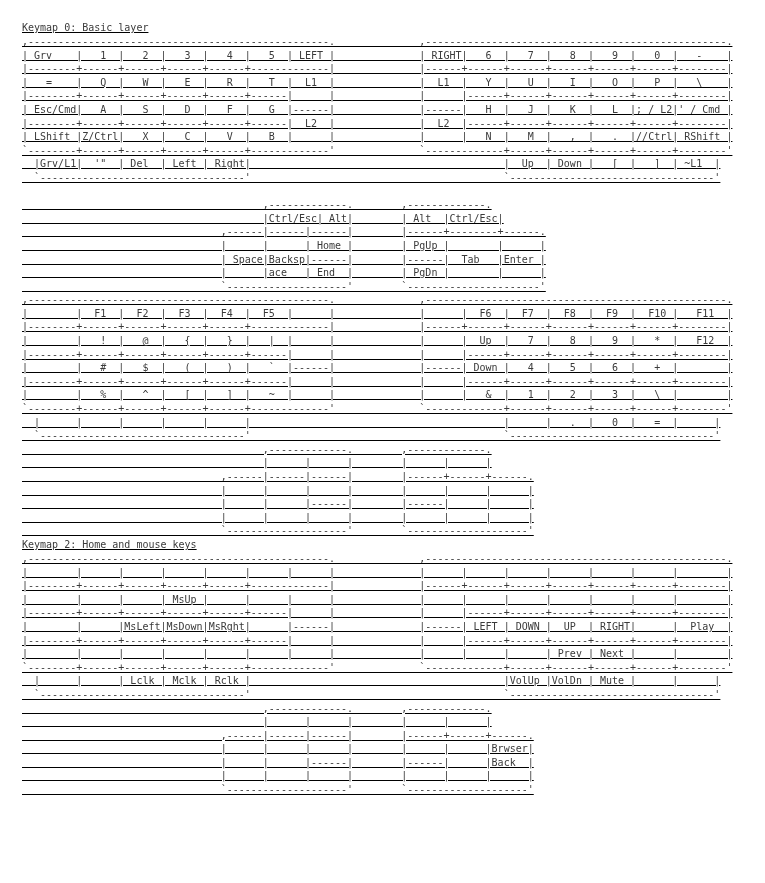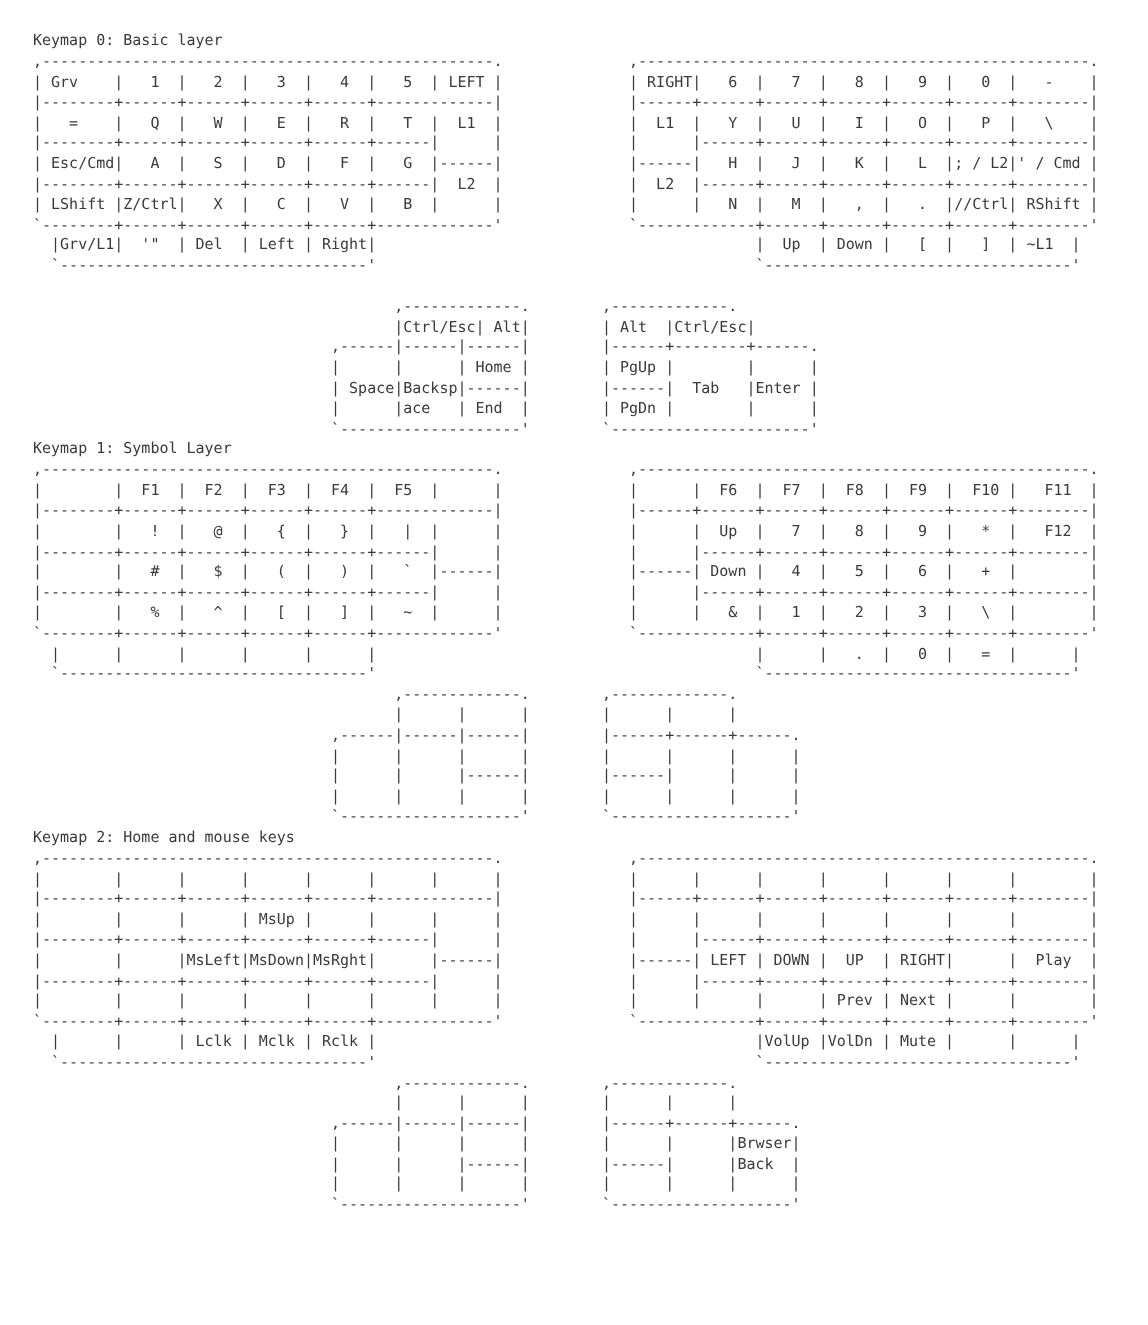--- a/index.html
+++ b/index.html
@@ -5,21 +5,21 @@
   html, body { margin: 0; }
   body {
     width: 765px;
     height: 883px;
     background: #ffffff;
     overflow: hidden;
     box-sizing: border-box;
     padding: 21px 0 0 22px;
     font-family: "DejaVu Sans Mono", monospace;
   }
-  .doc { width: 743px; }
+  .doc { width: 743px; text-decoration: underline; }
   .kmtitle {
     font-family: "DejaVu Sans Mono", monospace;
     font-size: 10px;
     line-height: 14px;
     height: 14px;
     color: #3a3a3a;
     white-space: pre;
   }
   pre.art {
     font-family: "DejaVu Sans Mono", monospace;
@@ -55,21 +55,20 @@
                                         ,-------------.        ,-------------.
                                         |Ctrl/Esc| Alt|        | Alt  |Ctrl/Esc|
                                  ,------|------|------|        |------+--------+------.
                                  |      |      | Home |        | PgUp |        |      |
                                  | Space|Backsp|------|        |------|  Tab   |Enter |
                                  |      |ace   | End  |        | PgDn |        |      |
                                  `--------------------'        `----------------------'</pre>
   </section>
 
   <section>
-    <div class="kmtitle">Keymap 1: Symbol Layer</div>
     <pre class="art art-1">,--------------------------------------------------.              ,--------------------------------------------------.
 |        |  F1  |  F2  |  F3  |  F4  |  F5  |      |              |      |  F6  |  F7  |  F8  |  F9  |  F10 |   F11  |
 |--------+------+------+------+------+-------------|              |------+------+------+------+------+------+--------|
 |        |   !  |   @  |   {  |   }  |   |  |      |              |      |  Up  |   7  |   8  |   9  |   *  |   F12  |
 |--------+------+------+------+------+------|      |              |      |------+------+------+------+------+--------|
 |        |   #  |   $  |   (  |   )  |   `  |------|              |------| Down |   4  |   5  |   6  |   +  |        |
 |--------+------+------+------+------+------|      |              |      |------+------+------+------+------+--------|
 |        |   %  |   ^  |   [  |   ]  |   ~  |      |              |      |   &amp;  |   1  |   2  |   3  |   \  |        |
 `--------+------+------+------+------+-------------'              `-------------+------+------+------+------+--------'
   |      |      |      |      |      |                                          |      |   .  |   0  |   =  |      |

